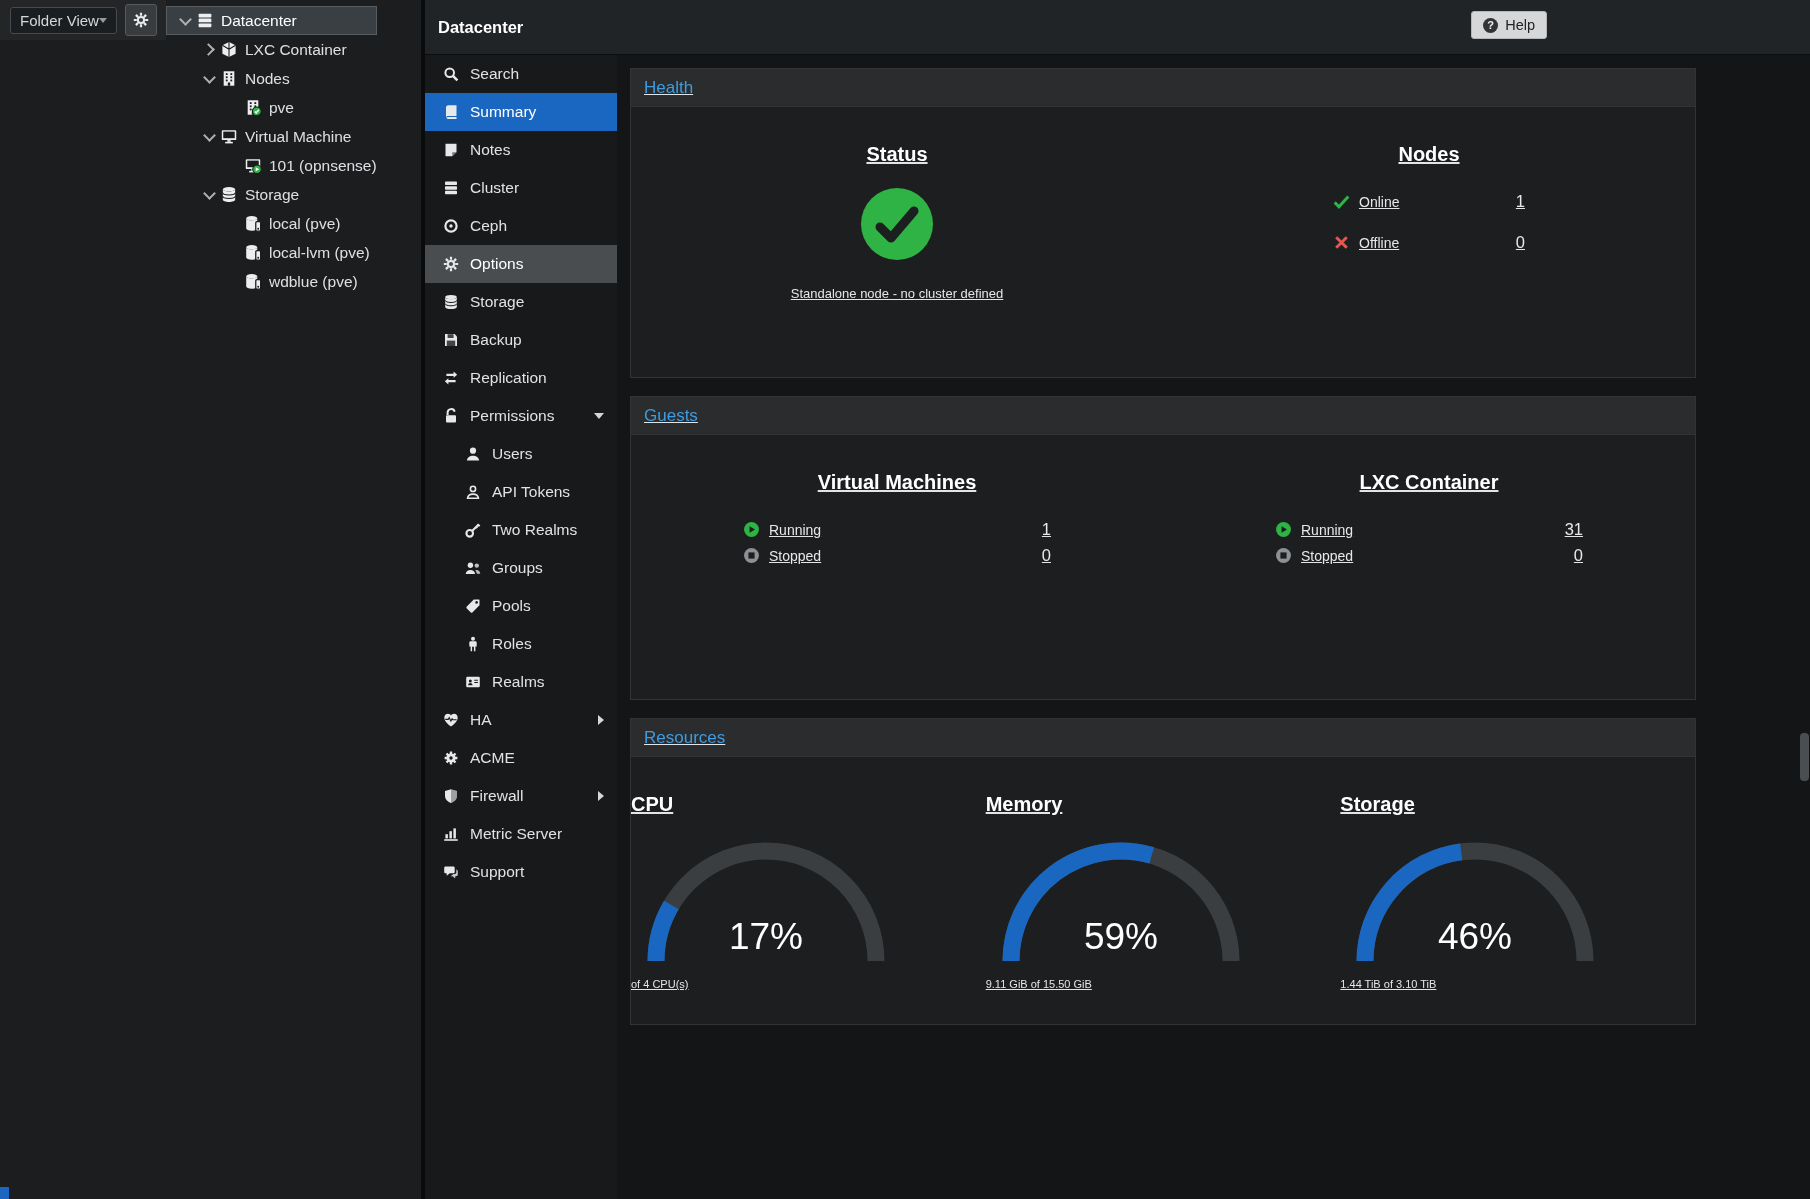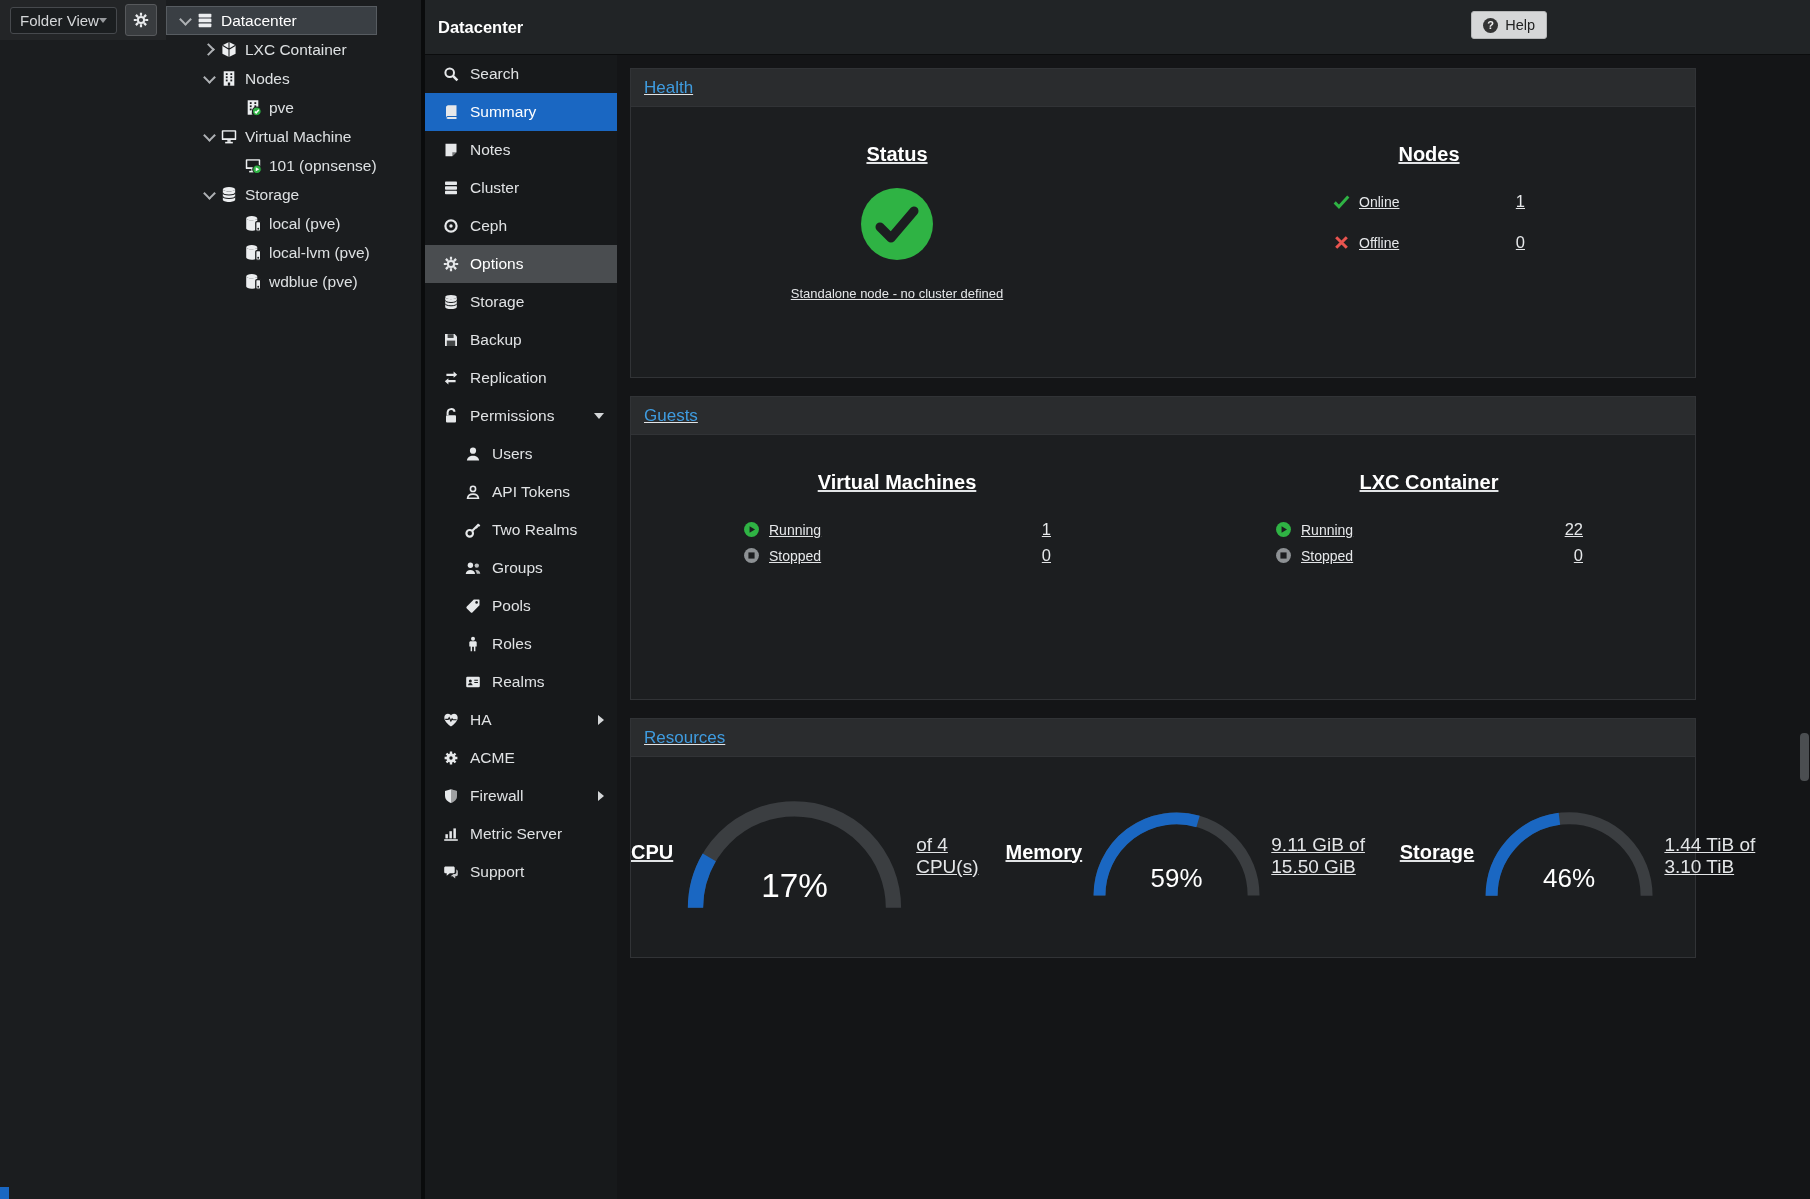--- a/index.html
+++ b/index.html
@@ -96,25 +96,25 @@
   .stat-rows.narrow .stat-row{ margin-bottom:22px; }
   .stat-rows.wide .stat-row{ margin-bottom:7px; }
   .stat-left{ display:flex; align-items:center; gap:9px; font-size:14px; color:#e6e8ea;justify-content:flex-end; }
   .stat-left .icon{ width:17px; height:17px; flex:none; }
   .stat-value{ font-size:16.5px; color:#e6e8ea; }
 
   .guests-body{ display:flex; padding-top:24px; min-height:264px; }
   .guest-col{ flex:1; text-align:center; }
 
   .gauges-body{ display:flex; padding:24px 0 34px; }
-  .gauge{ flex:1; display:flex; align-items:center; }
+  .gauge{ flex:1; display:flex; flex-direction:column; }
   .gauge .col-title{ margin:12px 0 12px; }
   .gauge-svg{ display:block; }
   .gauge-pct{ fill:#ffffff; font-size:37px; font-family:"Liberation Sans","DejaVu Sans",sans-serif; }
-  .gauge-sub{ margin-top:8px; font-size:19px; color:#e4e6e8; }
+  .gauge-sub{ margin-top:8px; font-size:11px; color:#e4e6e8; }
 
   .scroll-thumb{ position:absolute; right:1px; top:678px; width:9px; height:48px; background:#4b4e51; border-radius:4px; }
 </style>
 </head>
 <body>
 
 <div class="app">
 
   <aside class="tree-panel">
     <div class="tree-toolbar">
@@ -581,21 +581,21 @@
                   <div class="stat-row">
                     <span class="stat-left">
                       <span class="icon">
                         <svg viewBox="0 0 16 16">
                           <circle cx="8" cy="8" r="7" fill="#2fb344"></circle>
                           <path d="M6.2 4.9l5.1 3.1-5.1 3.1z" fill="#1c1e20"></path>
                         </svg>
                       </span>
                       <span class="stat-label">Running</span>
                     </span>
-                    <span class="stat-value">22</span>
+                    <span class="stat-value">31</span>
                   </div>
                   <div class="stat-row">
                     <span class="stat-left">
                       <span class="icon">
                         <svg viewBox="0 0 16 16">
                           <circle cx="8" cy="8" r="7" fill="#8d9194"></circle>
                           <rect x="5.1" y="5.1" width="5.8" height="5.8" fill="#1c1e20"></rect>
                         </svg>
                       </span>
                       <span class="stat-label">Stopped</span>

